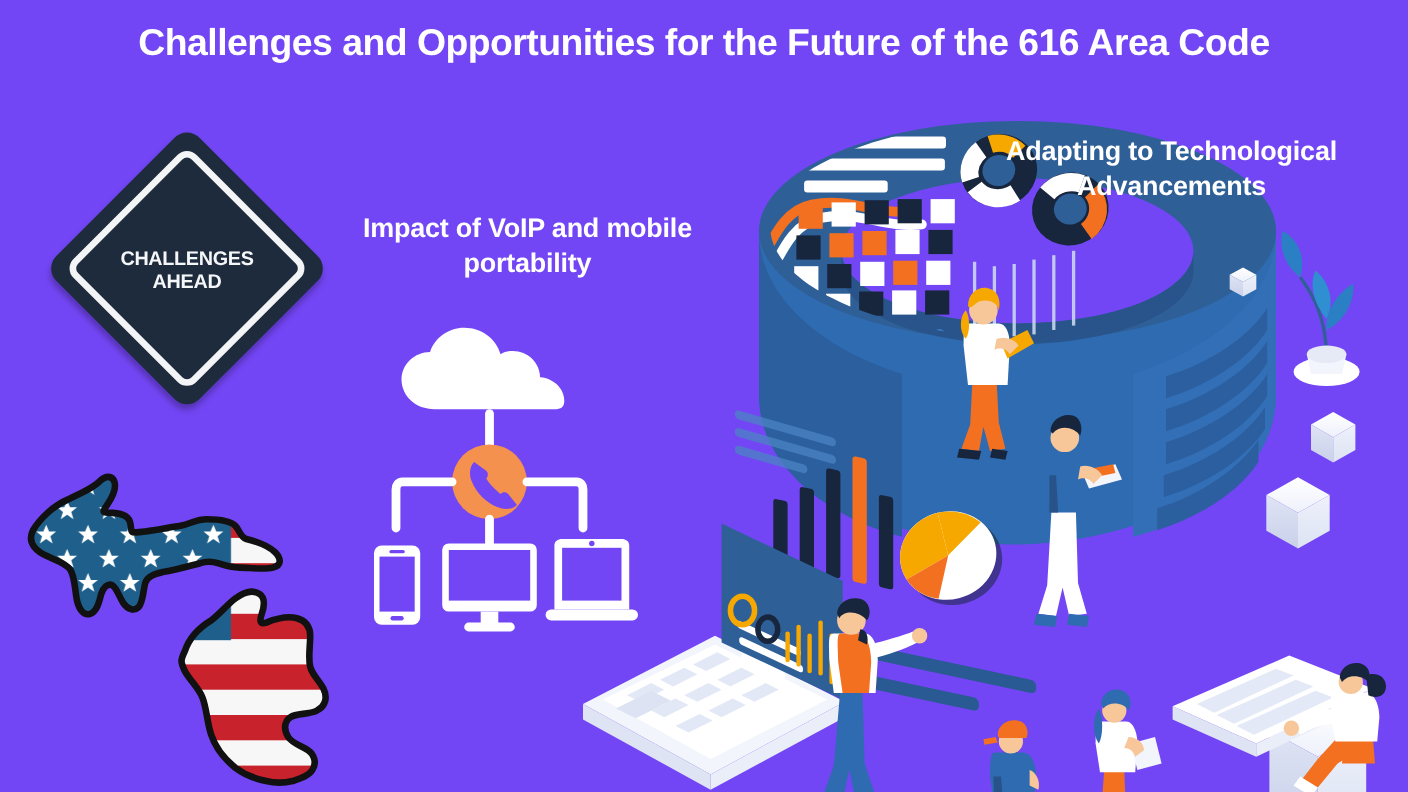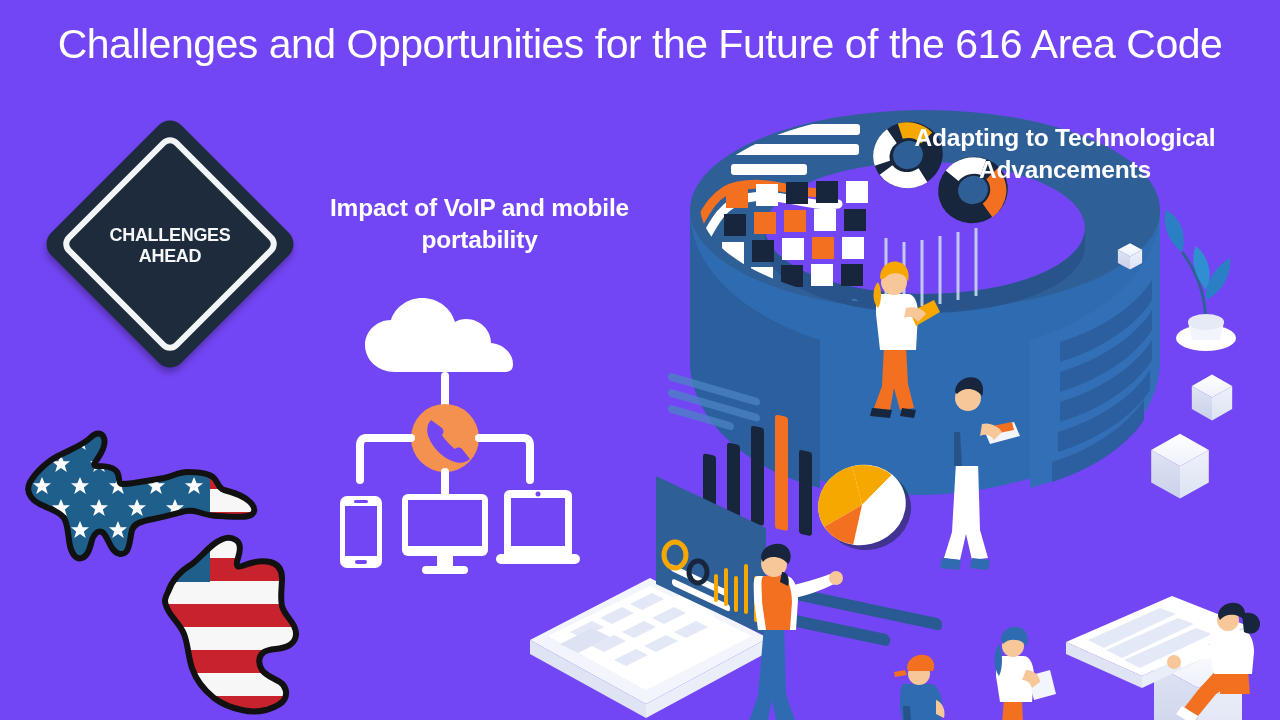--- a/index.html
+++ b/index.html
@@ -10,22 +10,22 @@
     font-family:"Liberation Sans", sans-serif;
     position:relative;
   }
   .canvas { position:absolute; inset:0; width:1280px; height:720px; }
 
   
   .title {
     position:absolute; left:50px; top:14px; width:1180px;
     text-align:center;
     color:#ffffff;
-    font-size:41px;
-    font-weight:normal;
+    font-size:34px;
+    font-weight:bold;
     line-height:1.48;
     letter-spacing:-0.5px;
   }
 
   
   .subhead {
     position:absolute;
     color:#ffffff;
     font-weight:bold;
     text-align:center;

